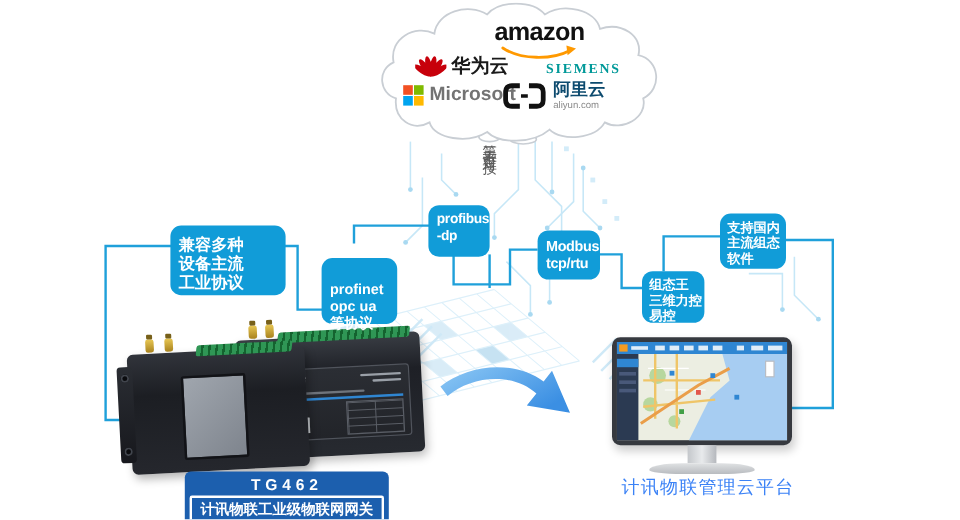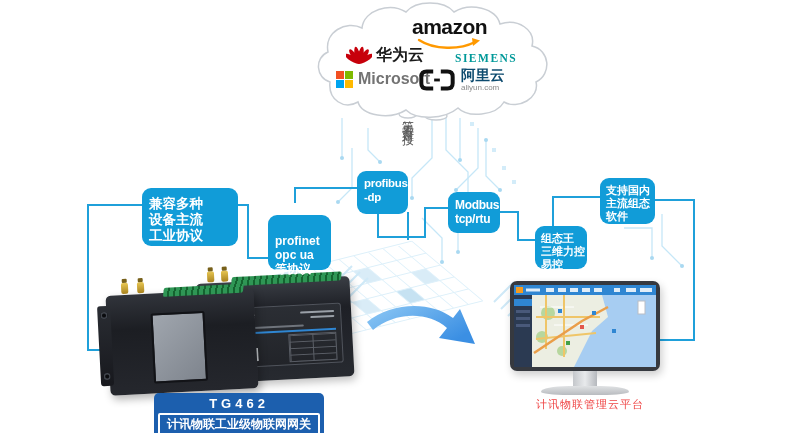--- a/index.html
+++ b/index.html
@@ -83,21 +83,21 @@
   .arrow{position:absolute;left:363px;top:294px;z-index:3;}
 
   
   .monitor{position:absolute;left:510px;top:281px;width:150px;z-index:4;}
   .bezel{width:150px;height:90px;background:#36393f;border-radius:7px;padding:4px;box-sizing:border-box;
          box-shadow:2px 4px 8px rgba(0,0,0,.2);}
   .neck{width:24px;height:15px;margin:0 auto;background:linear-gradient(90deg,#c4c7cb,#e8eaec,#b5b8bd);}
   .base{width:88px;height:9px;margin:0 auto;background:linear-gradient(180deg,#e0e2e4,#b8bbbf);
         border-radius:50% / 100% 100% 60% 60%;}
   .platform-caption{position:absolute;left:505px;top:397px;width:170px;text-align:center;
-                    font-size:11px;color:#ef4444;letter-spacing:1px;font-weight:500;z-index:7;}
+                    font-size:15px;color:#3b82f6;letter-spacing:1px;font-weight:500;z-index:7;}
 </style>
 </head>
 <body>
 
 <div class="stage">
 
   <svg class="layer" width="800" height="433" viewBox="0 0 800 433">
     <g transform="translate(208,292) rotate(-14) skewX(36)">
       <g fill="#cde6f5" opacity="0.75">
         <rect x="15" y="15" width="15" height="15"></rect>

